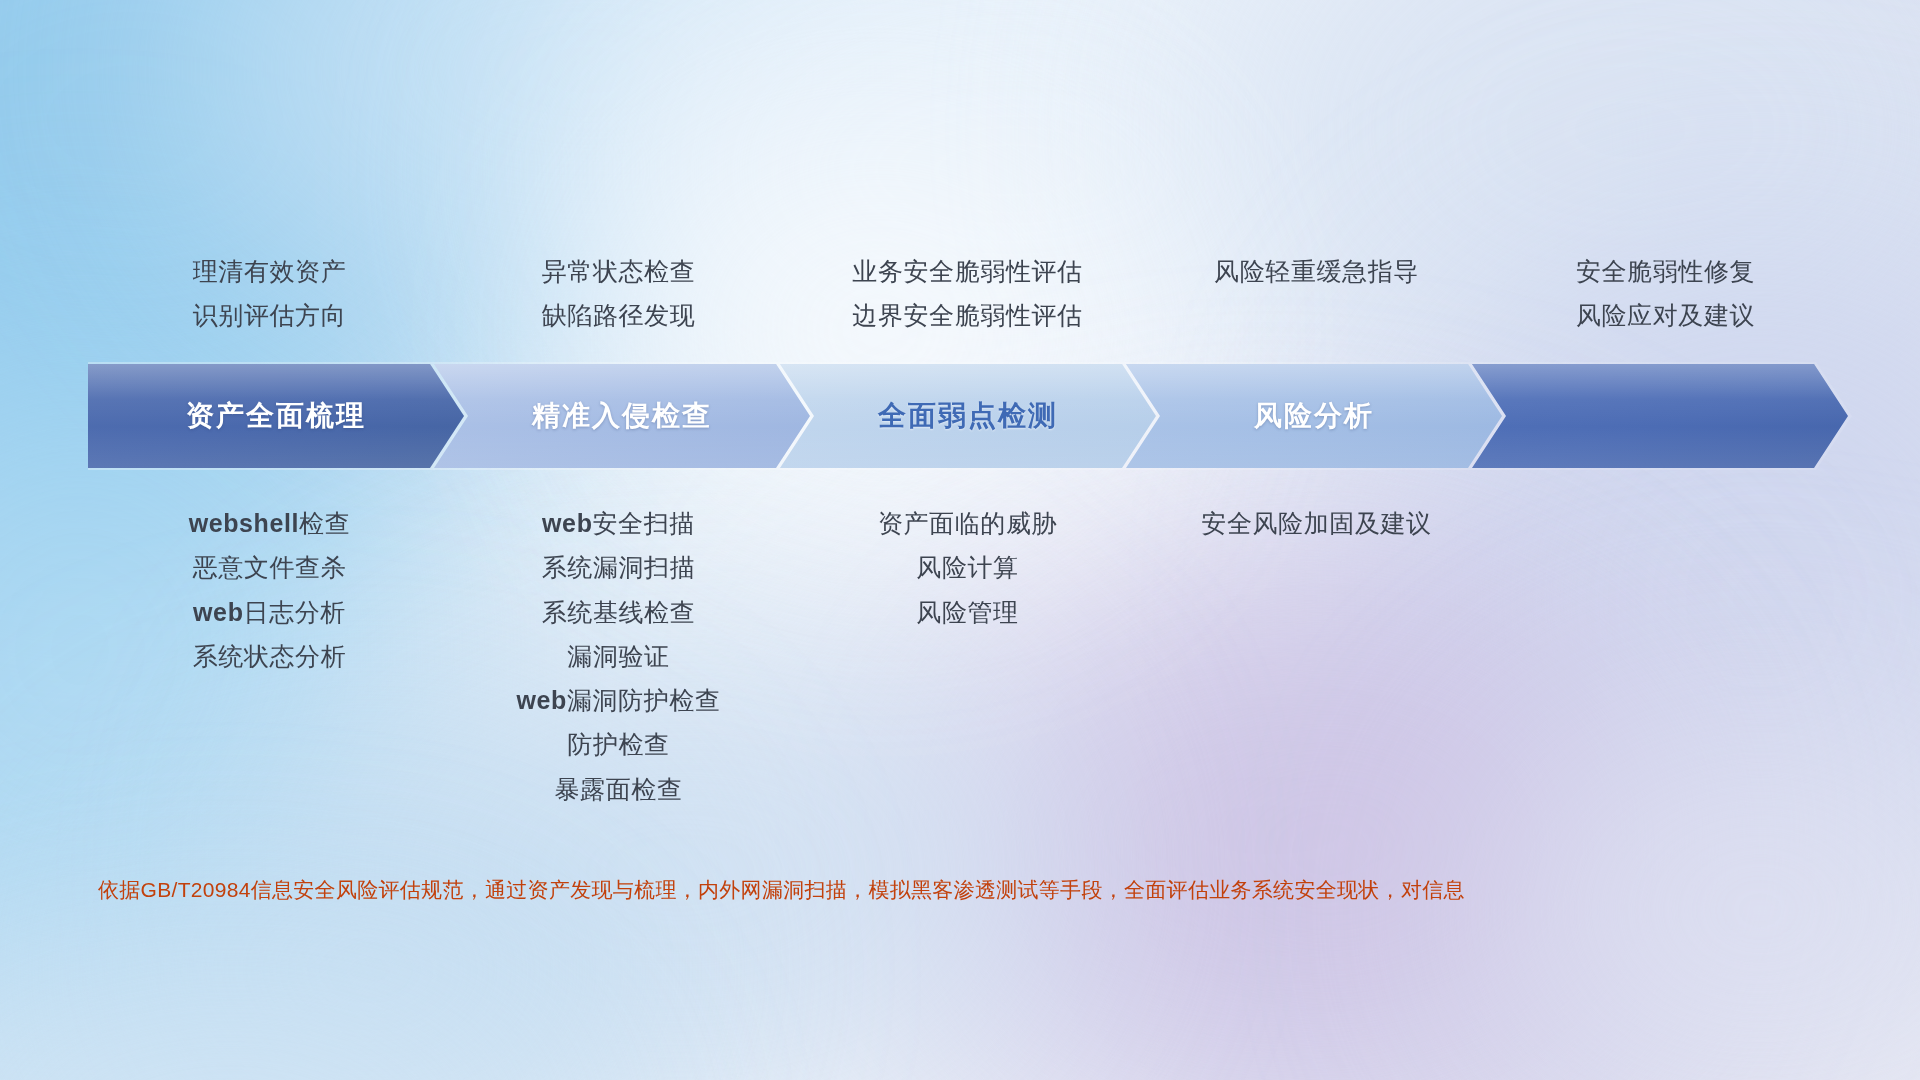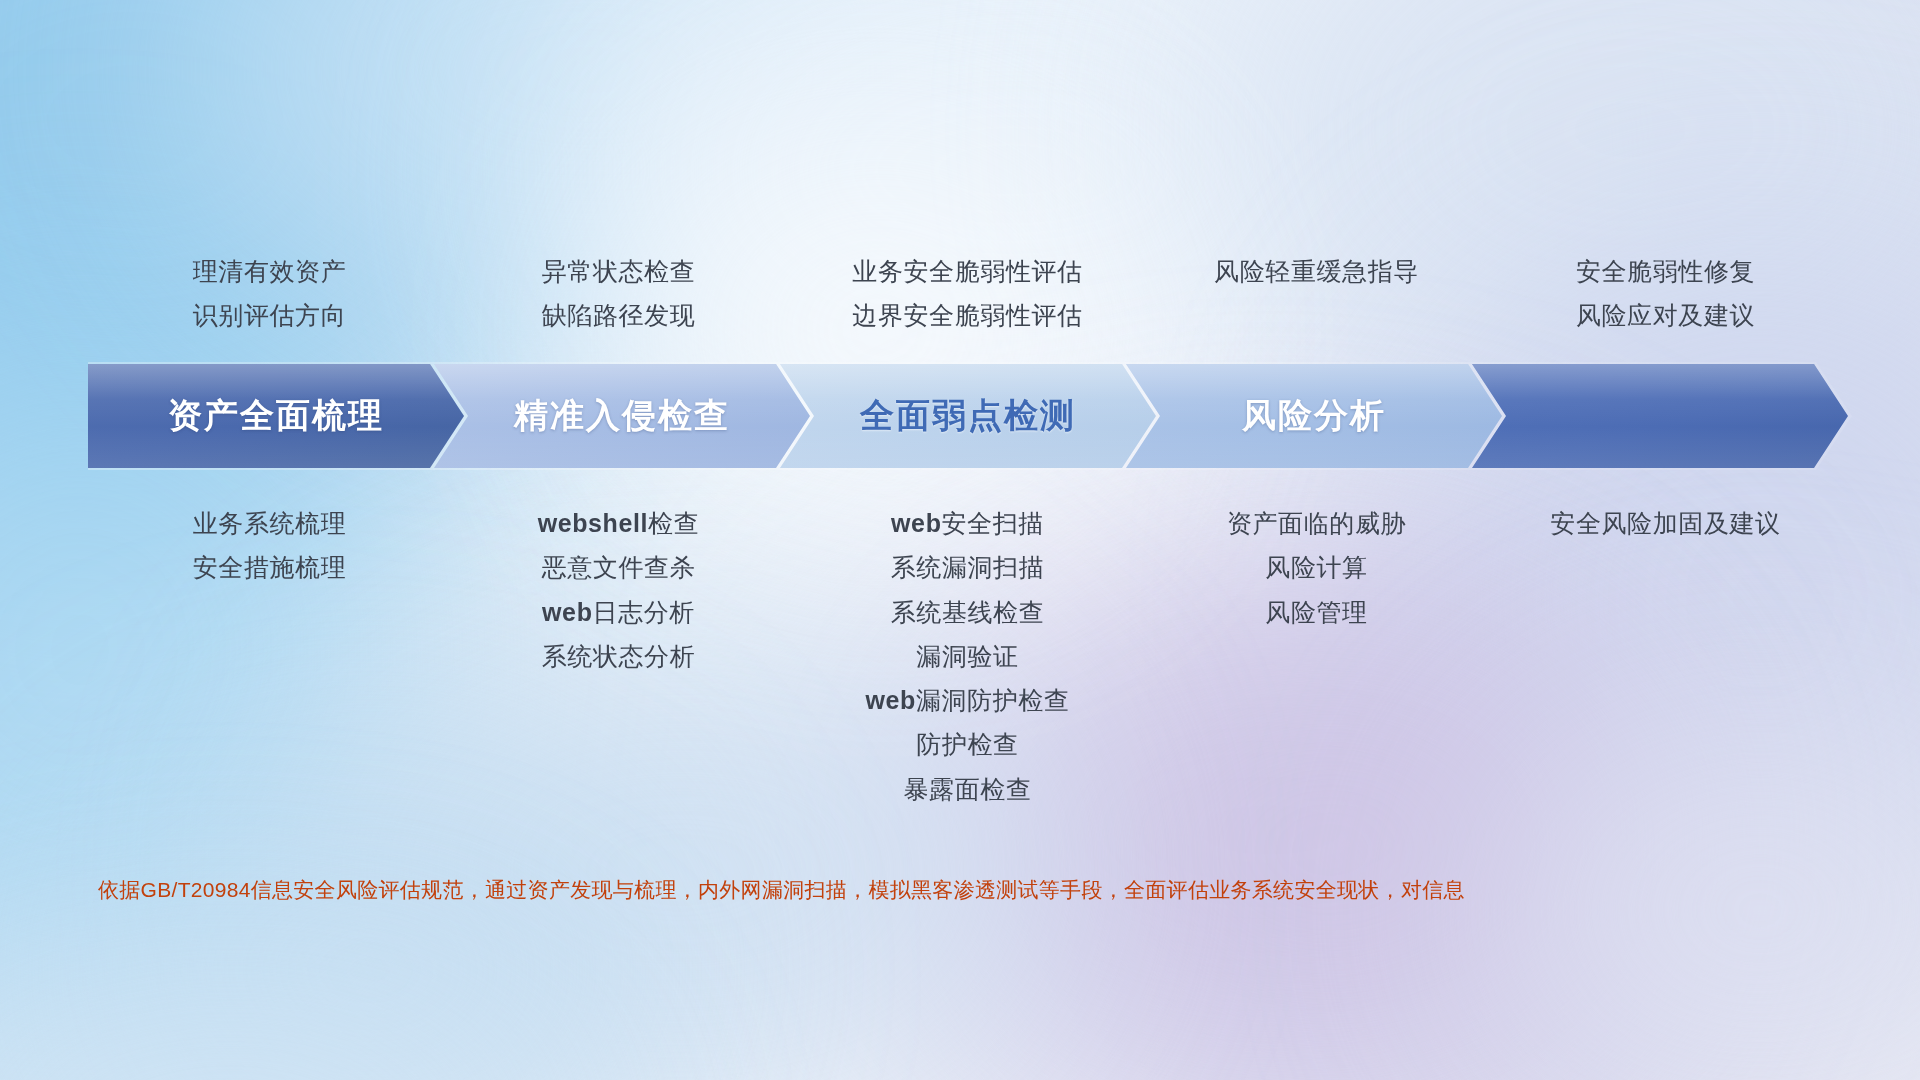--- a/index.html
+++ b/index.html
@@ -41,21 +41,21 @@
   
   .band{position:absolute;left:88px;top:364px;width:1760px;height:104px;display:flex;}
   .arrow{position:relative;height:104px;flex:1 1 0;display:flex;align-items:center;justify-content:center;
          margin-right:-30px;
          clip-path:polygon(0 0, calc(100% - 34px) 0, 100% 50%, calc(100% - 34px) 100%, 0 100%, 34px 50%);}
   .arrow:first-child{clip-path:polygon(0 0, calc(100% - 34px) 0, 100% 50%, calc(100% - 34px) 100%, 0 100%);}
   .arrow:last-child{margin-right:0;}
   .arrow .glow{position:absolute;inset:0;
     background:linear-gradient(180deg,rgba(255,255,255,.30) 0%,rgba(255,255,255,.05) 34%,rgba(255,255,255,0) 60%,rgba(255,255,255,.10) 100%);
     pointer-events:none;}
-  .arrow .lbl{position:relative;z-index:3;font-size:34px;font-weight:bold;letter-spacing:2px;
+  .arrow .lbl{position:relative;z-index:3;font-size:28px;font-weight:bold;letter-spacing:2px;
     color:#ffffff;text-shadow:0 1px 3px rgba(40,60,110,.30);white-space:nowrap;}
   .arrow.alt .lbl{color:#3f6ab5;text-shadow:0 1px 2px rgba(255,255,255,.55);}
 
   
   .a1{background:linear-gradient(165deg,#5270b2 0%,#4a69ad 50%,#44639f 100%);z-index:10;}
   .a2{background:linear-gradient(165deg,#b2c6e9 0%,#a5bce4 55%,#9bb3df 100%);z-index:9;}
   .a3{background:linear-gradient(165deg,#c6daef 0%,#bbd2ec 55%,#b2cbe8 100%);z-index:8;}
   .a4{background:linear-gradient(165deg,#b1c8ea 0%,#a3bee5 55%,#98b5e0 100%);z-index:7;}
   .a5{background:linear-gradient(165deg,#5373bb 0%,#4c6cb4 55%,#4463a8 100%);z-index:6;}
 
@@ -151,24 +151,20 @@
     </div>
 
     <div class="arrow a5">
       <span class="glow"></span>
     </div>
 
   </div>
 
   <div class="bot-row">
 
-    <div class="bot-col">
-      <div class="item">业务系统梳理</div>
-      <div class="item">安全措施梳理</div>
-    </div>
 
     <div class="bot-col">
       <div class="item"><b>webshell</b>检查</div>
       <div class="item">恶意文件查杀</div>
       <div class="item"><b>web</b>日志分析</div>
       <div class="item">系统状态分析</div>
     </div>
 
     <div class="bot-col">
       <div class="item"><b>web</b>安全扫描</div>

